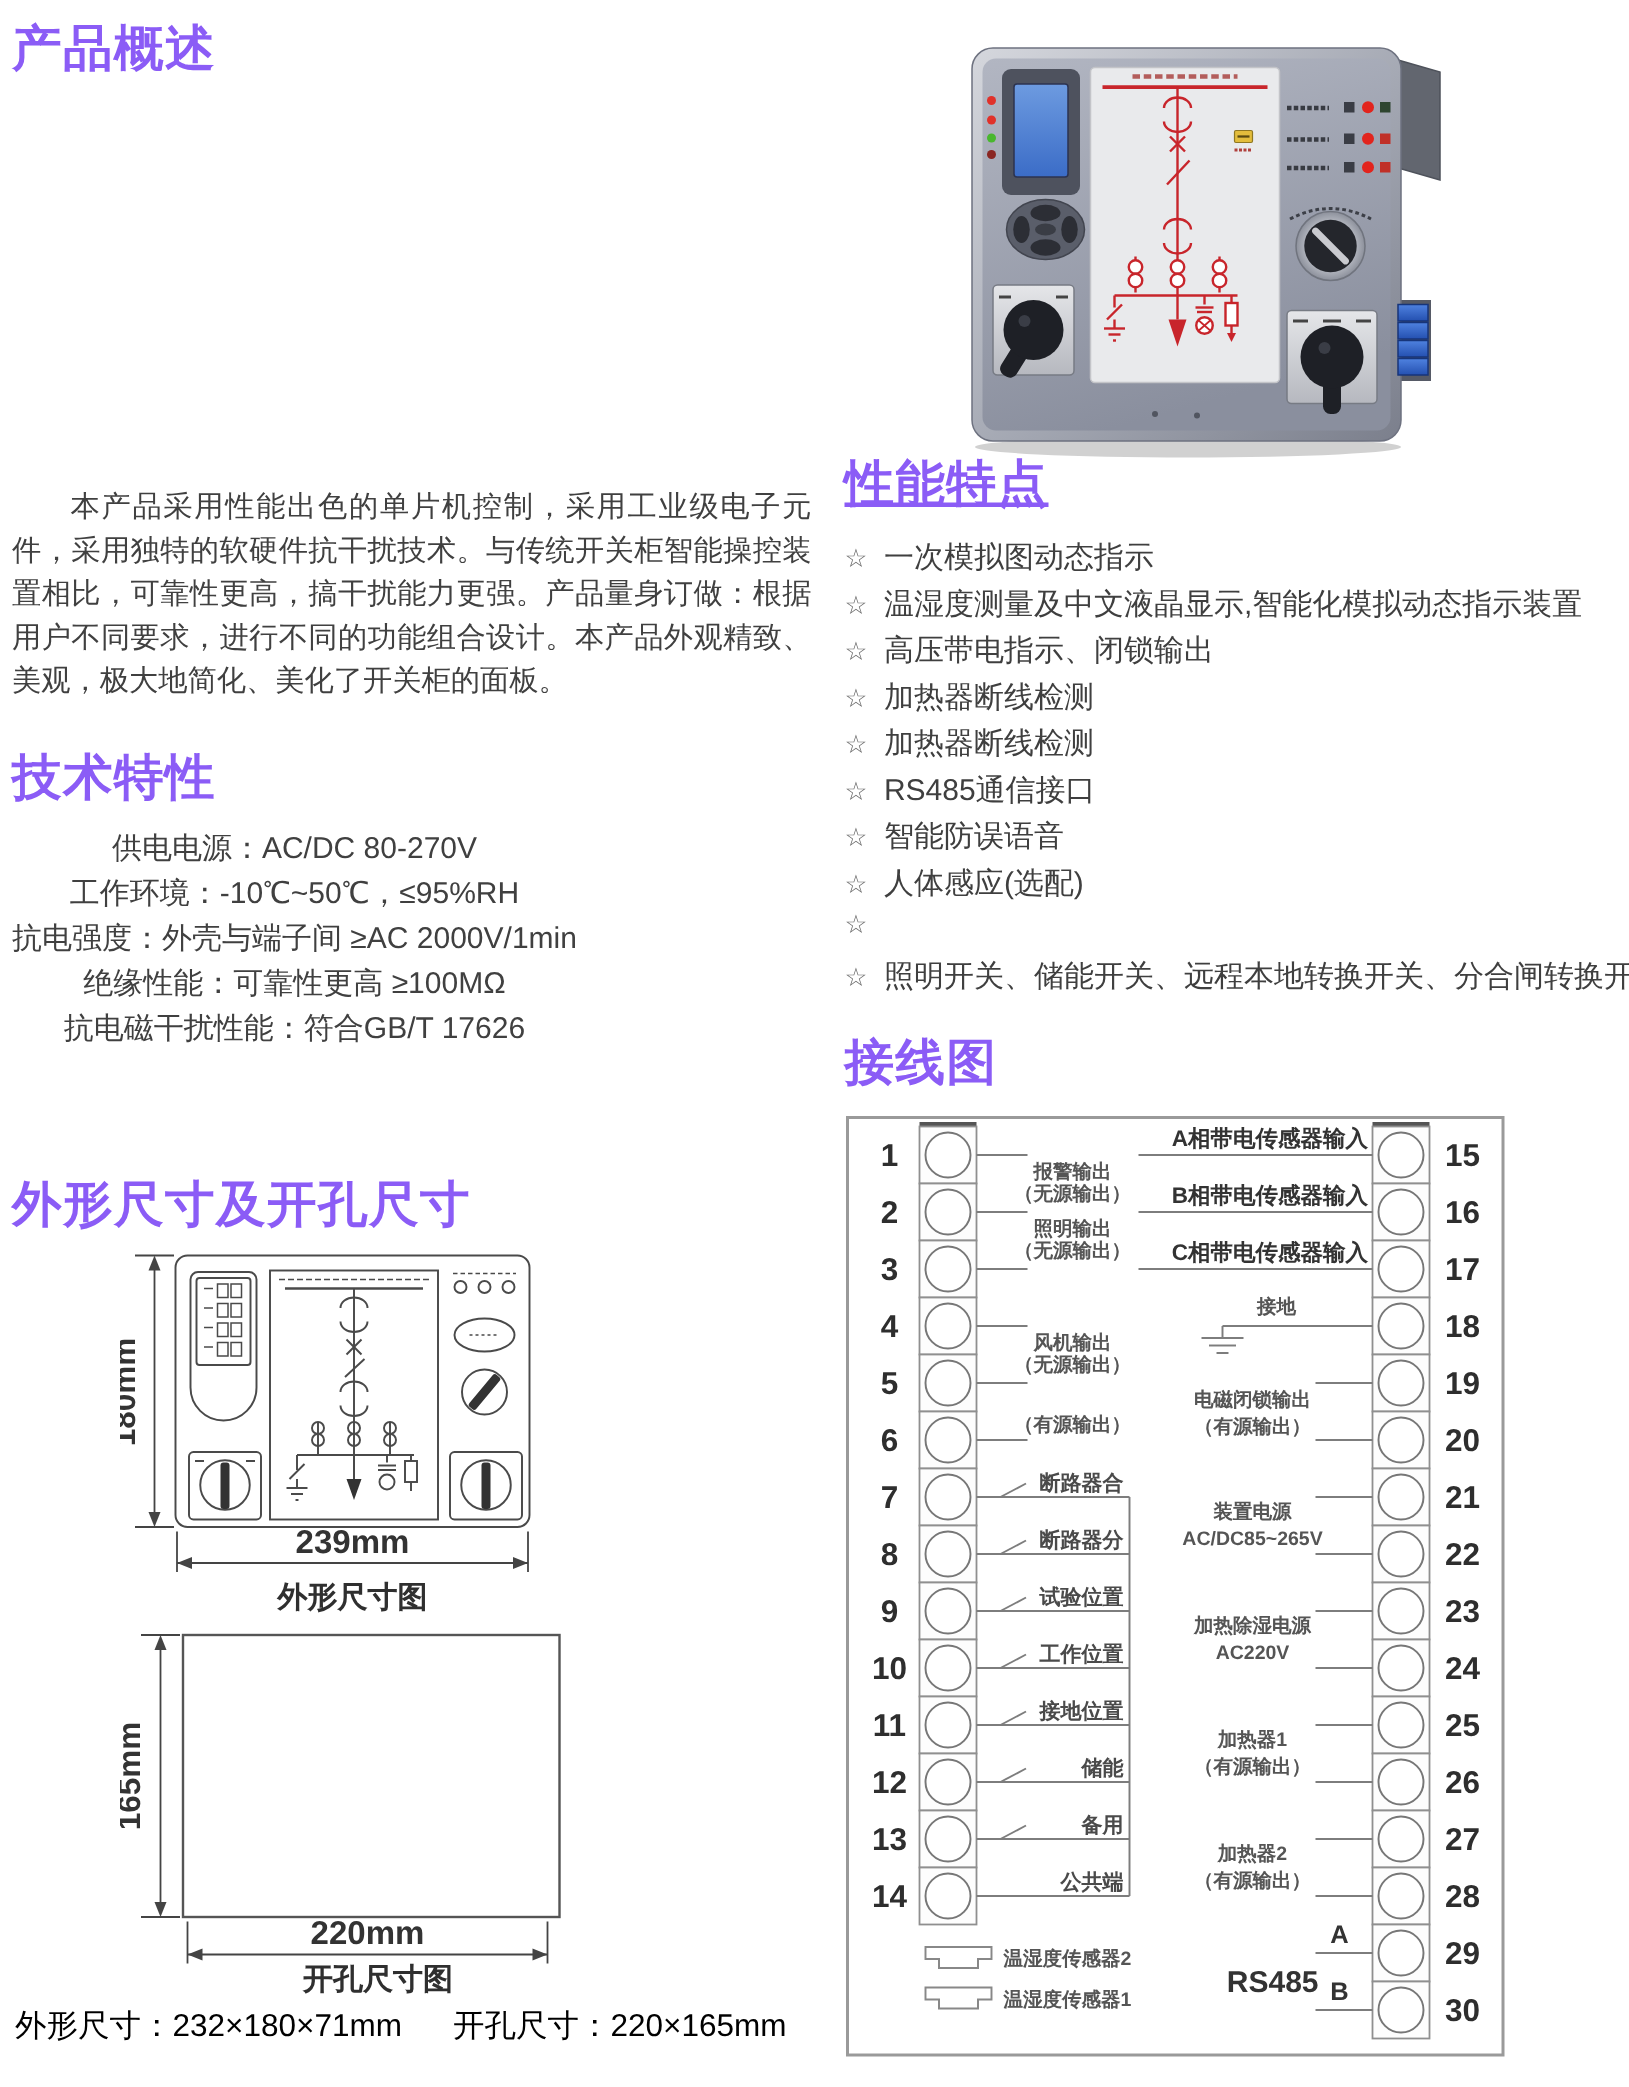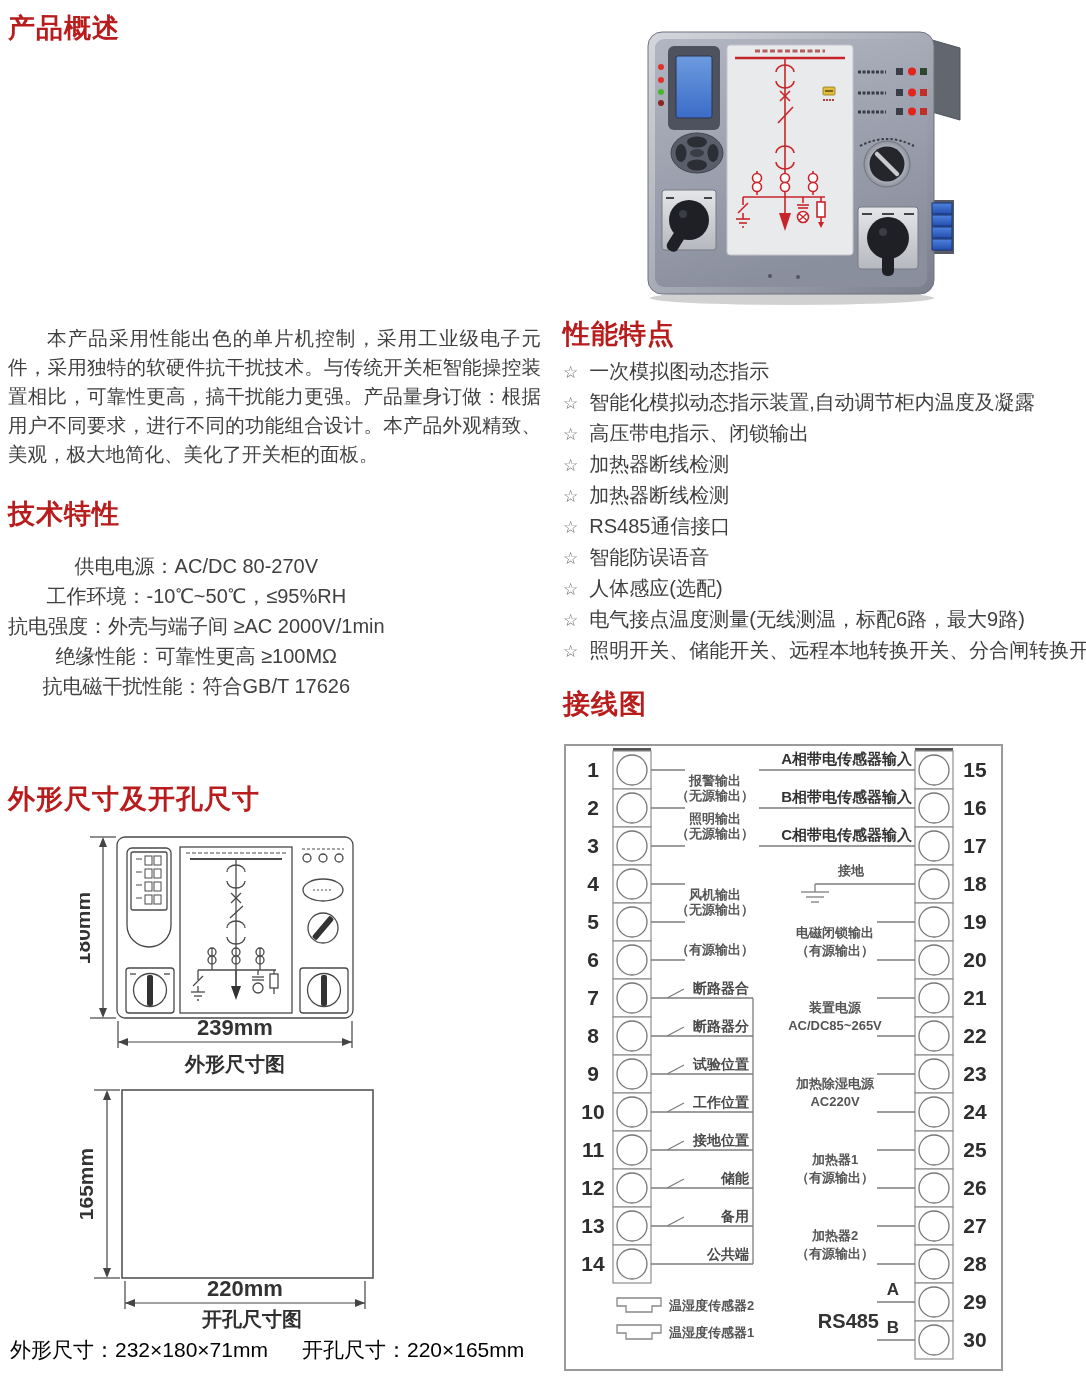--- a/index.html
+++ b/index.html
@@ -1,19 +1,19 @@
 <!DOCTYPE html>
 <html><head>
 <meta charset="utf-8">
 <style>
   html,body{margin:0;padding:0;background:#fff;}
   .page{position:relative;width:1086px;height:1391px;background:#fff;overflow:hidden;
         font-family:"Liberation Sans",sans-serif;color:#3f3f3f;}
   .abs{position:absolute;}
-  h2.sec{margin:0;font-size:27px;font-weight:600;color:#b91c1c;letter-spacing:1px;}
+  h2.sec{margin:0;font-size:33px;font-weight:600;color:#8b5cf6;letter-spacing:1px;}
   .para{margin:0;font-size:19.5px;line-height:29px;text-align:justify;text-indent:2em;color:#404040;}
   .tech-line{font-size:20px;line-height:30px;color:#404040;white-space:nowrap;}
   .feat-row{display:flex;align-items:baseline;height:31px;white-space:nowrap;}
   .feat-row .star{color:#6a6a6a;font-size:17px;margin-right:11px;flex:0 0 auto;}
   .feat-row .ftxt{font-size:20px;color:#3f3f3f;}
   .dim-summary{font-size:21px;font-weight:400;color:#000000;white-space:nowrap;}
   .dim-summary span{margin-right:34px;}
   svg text{font-family:"Liberation Sans",sans-serif;}
   .wlab{fill:#555;font-size:13px;font-weight:600;}
   .swlab{fill:#4a4a4a;font-size:14px;font-weight:600;}
@@ -293,29 +293,29 @@
     <g>
       <rect x="312" y="185" width="20" height="11" fill="url(#blueGrad)" stroke="#17357a"></rect>
       <rect x="312" y="197" width="20" height="11" fill="url(#blueGrad)" stroke="#17357a"></rect>
       <rect x="312" y="209" width="20" height="11" fill="url(#blueGrad)" stroke="#17357a"></rect>
       <rect x="312" y="221" width="20" height="11" fill="url(#blueGrad)" stroke="#17357a"></rect>
     </g>
     <circle cx="150" cy="258" r="2" fill="#515560"></circle>
     <circle cx="178" cy="259" r="2" fill="#515560"></circle>
   </svg>
 
-  <h2 class="sec abs" style="left:563px;top:316px;">性能特点</h2>
+  <h2 class="sec abs" style="left:563px;top:300px;text-decoration:underline;">性能特点</h2>
   <div class="abs" style="left:563px;top:358px;width:525px;">
     <div class="feat-row">
         <span class="star">☆</span>
         <span class="ftxt">一次模拟图动态指示</span>
       </div>
     <div class="feat-row">
         <span class="star">☆</span>
-        <span class="ftxt">智能化模拟动态指示装置,自动调节柜内温度及凝露</span>
+        <span class="ftxt">温湿度测量及中文液晶显示,智能化模拟动态指示装置</span>
       </div>
     <div class="feat-row">
         <span class="star">☆</span>
         <span class="ftxt">高压带电指示、闭锁输出</span>
       </div>
     <div class="feat-row">
         <span class="star">☆</span>
         <span class="ftxt">加热器断线检测</span>
       </div>
     <div class="feat-row">
@@ -329,21 +329,20 @@
     <div class="feat-row">
         <span class="star">☆</span>
         <span class="ftxt">智能防误语音</span>
       </div>
     <div class="feat-row">
         <span class="star">☆</span>
         <span class="ftxt">人体感应(选配)</span>
       </div>
     <div class="feat-row">
         <span class="star">☆</span>
-        <span class="ftxt">电气接点温度测量(无线测温，标配6路，最大9路)</span>
       </div>
     <div class="feat-row">
         <span class="star">☆</span>
         <span class="ftxt">照明开关、储能开关、远程本地转换开关、分合闸转换开关</span>
       </div>
   </div>
 
   <h2 class="sec abs" style="left:563px;top:686px;">接线图</h2>
 
   <svg class="abs" style="left:563px;top:740px;" width="443" height="637" viewBox="0 0 443 637">

